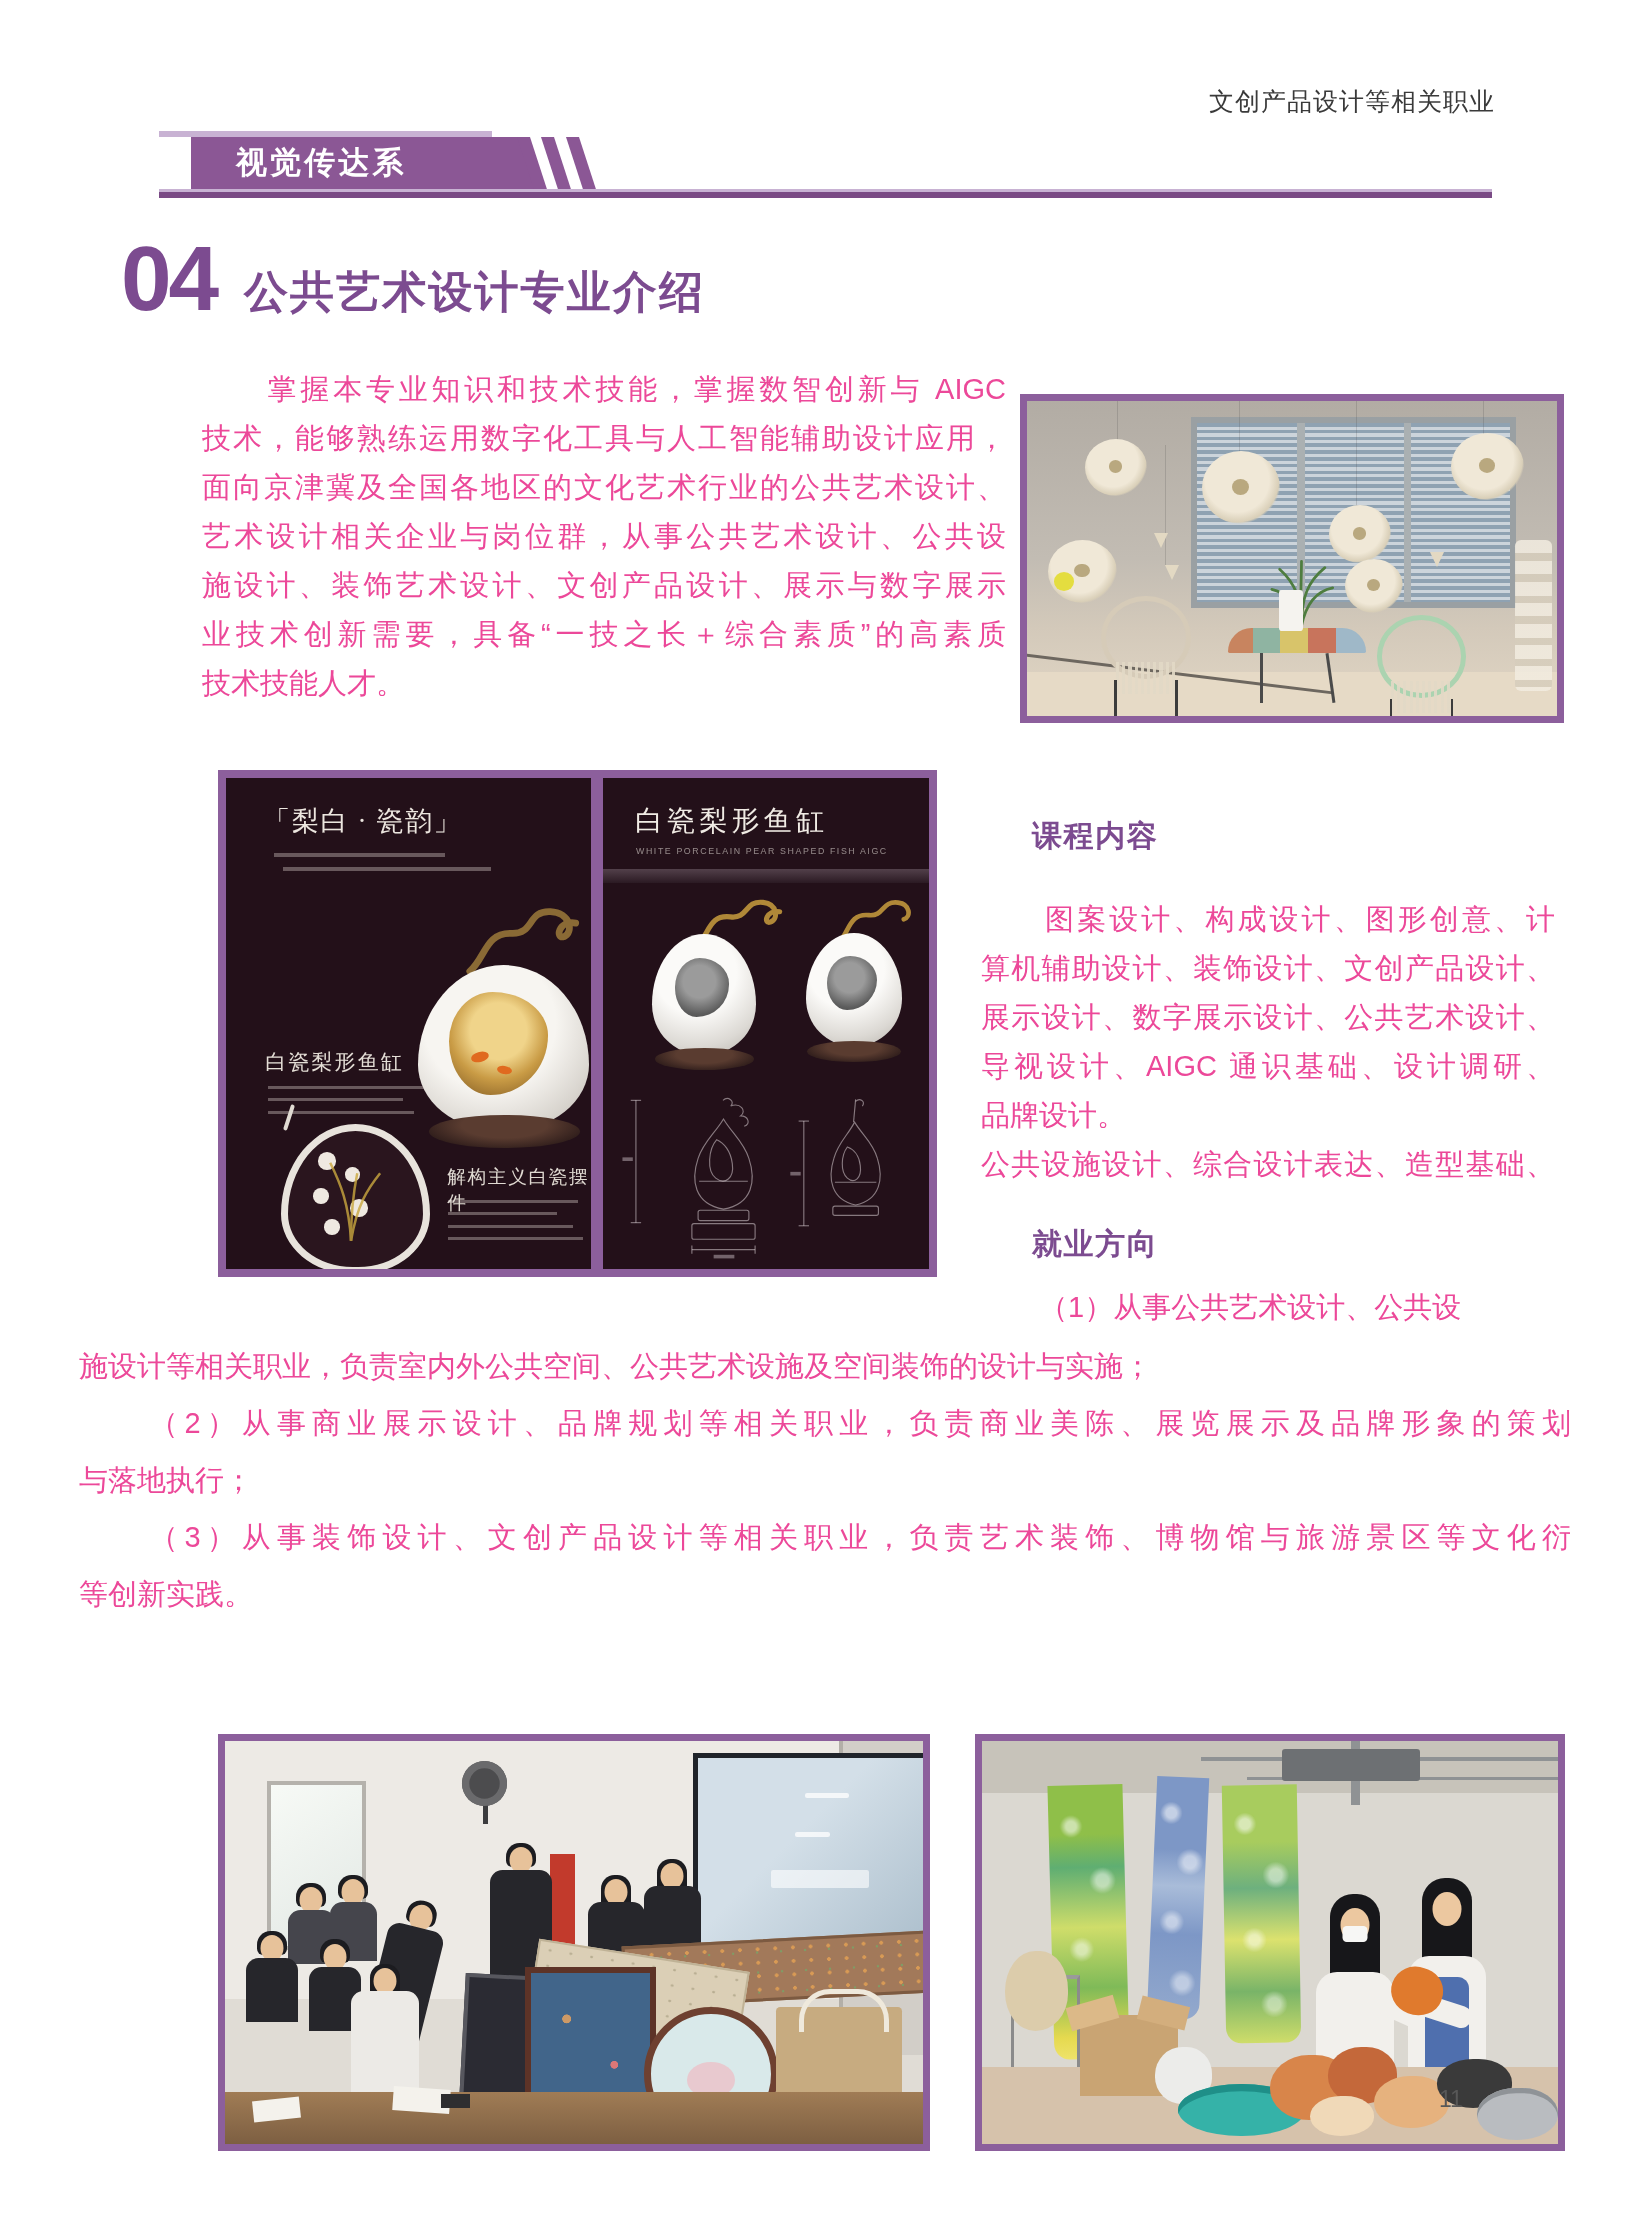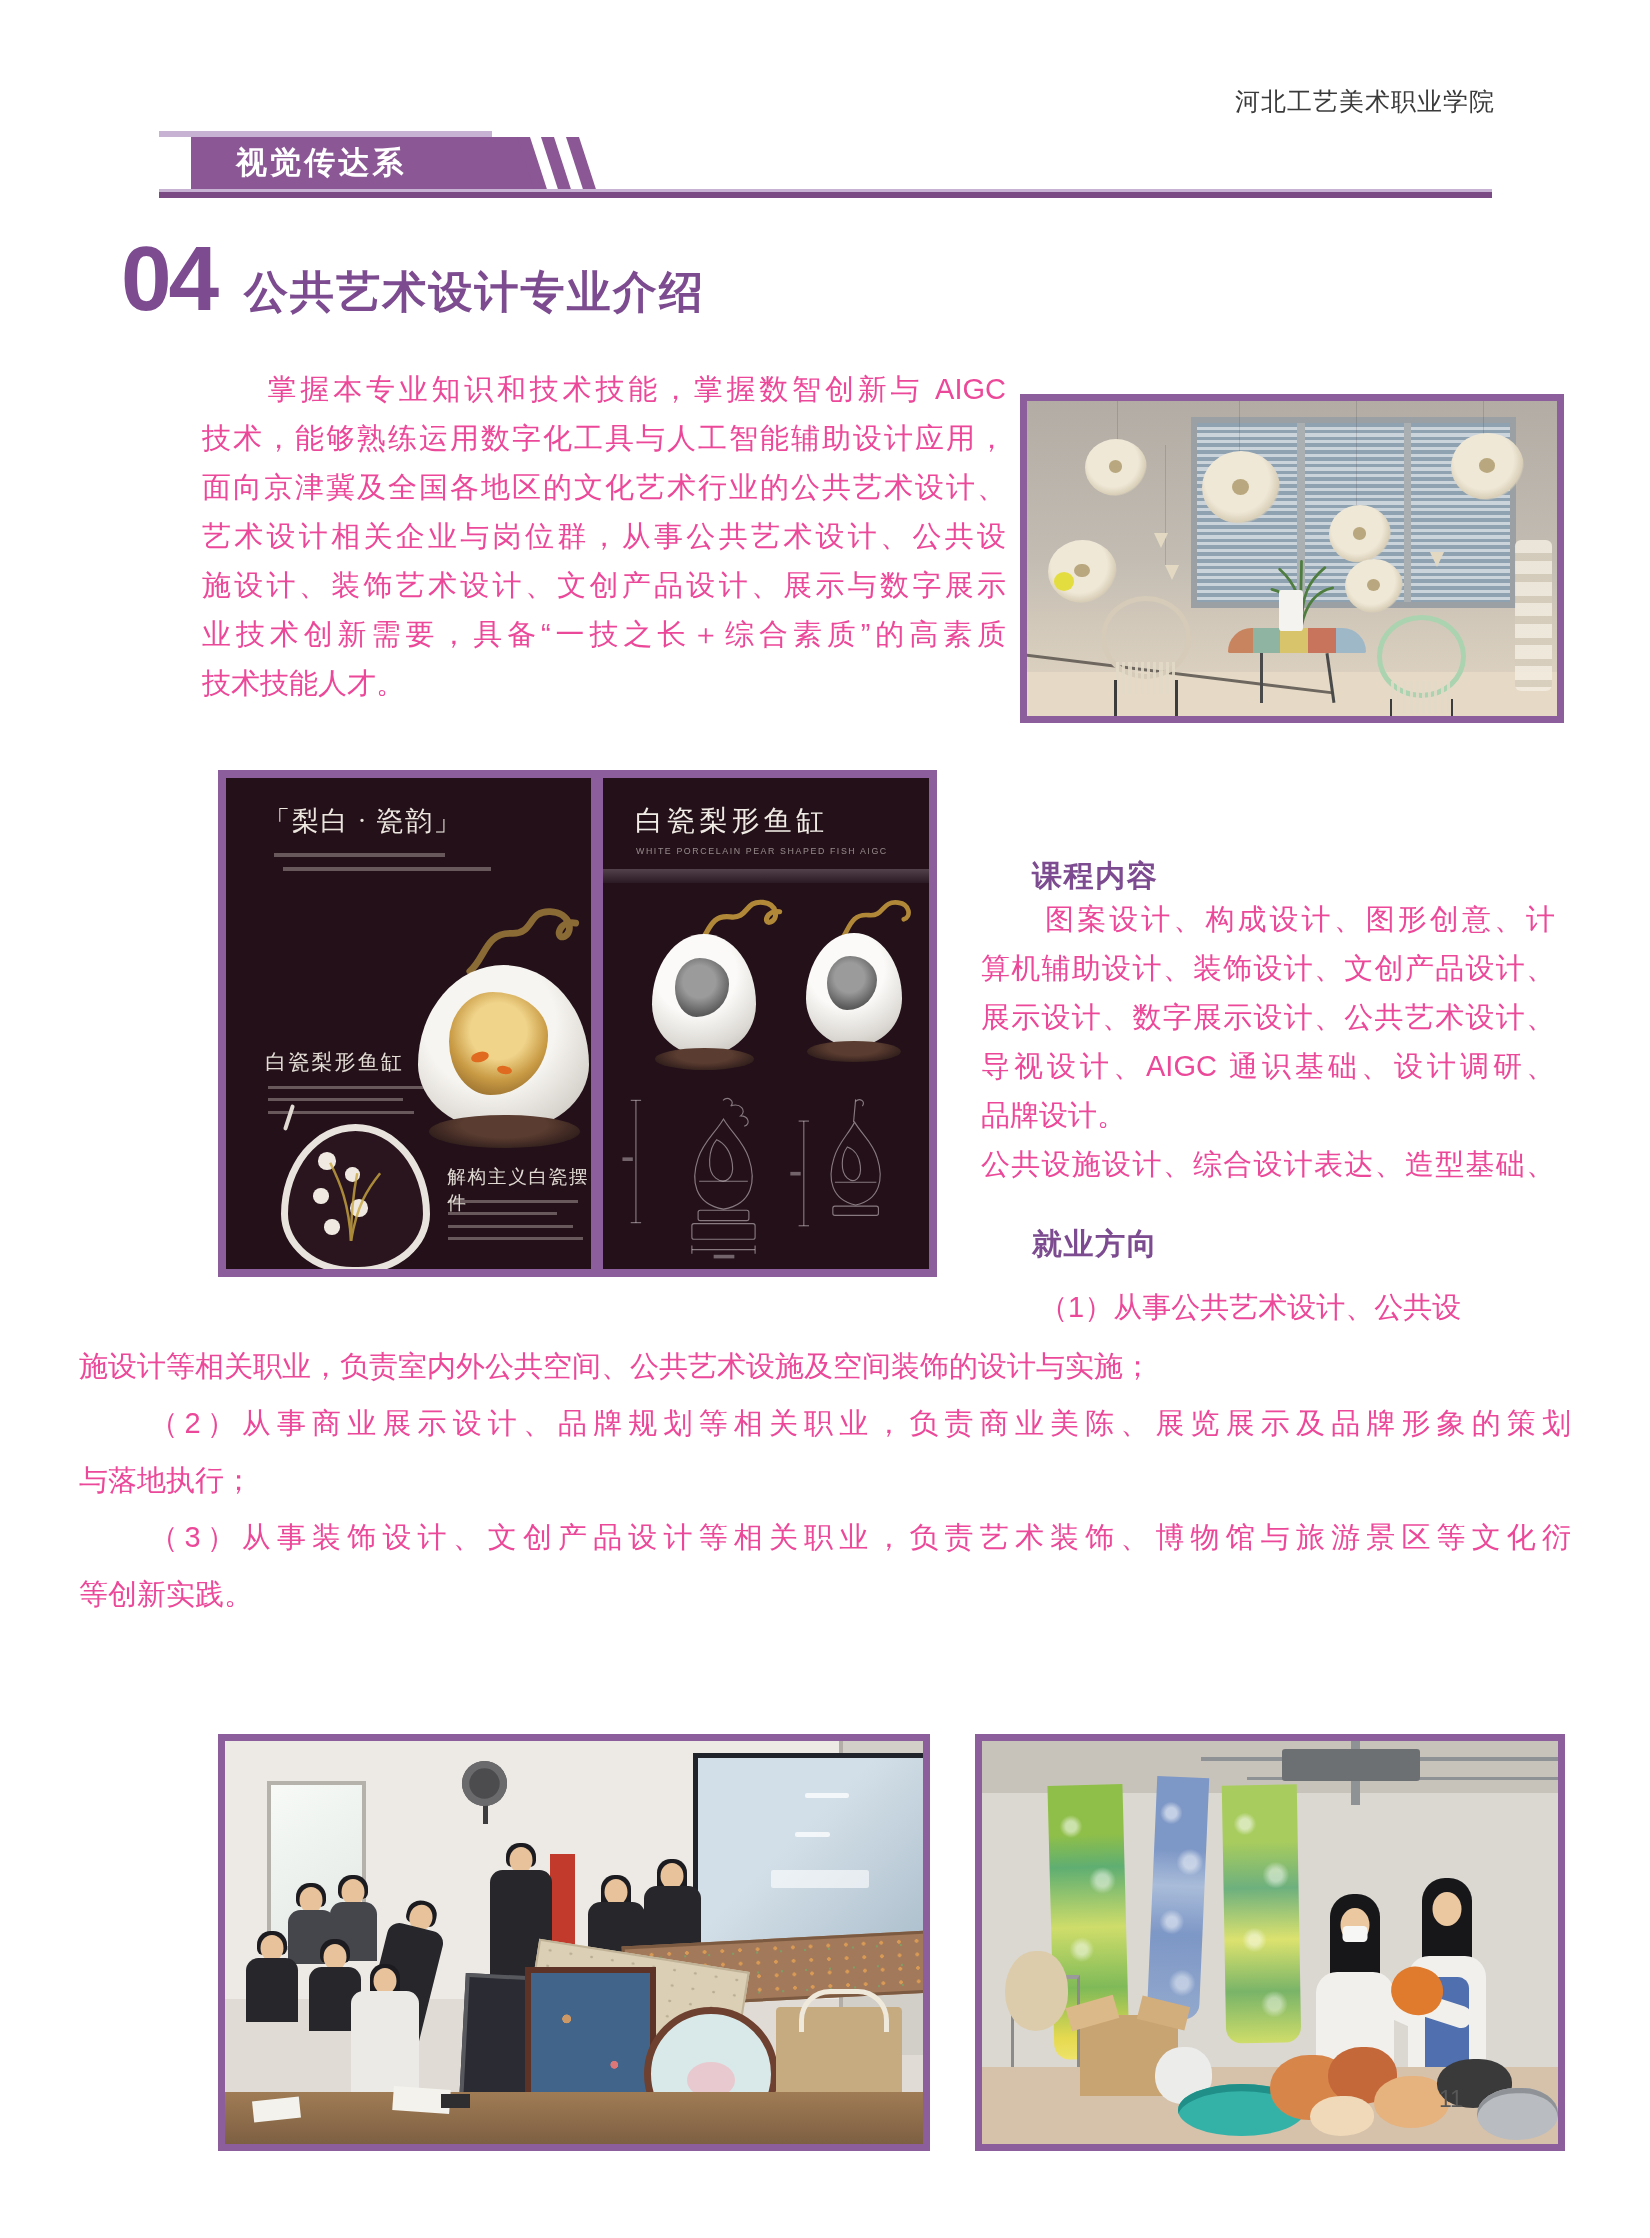--- a/index.html
+++ b/index.html
@@ -25,21 +25,21 @@
   .sec-num{position:absolute;left:121px;top:233px;font-size:91px;font-weight:800;line-height:1;
            letter-spacing:-3.1px;color:#7c4b90;}
   .sec-title{position:absolute;left:244px;top:263px;font-size:44px;font-weight:700;color:#7c4b90;letter-spacing:2.1px;}
 
   
   .txt{font-size:29px;color:#ec4899;}
   .line{white-space:normal;line-height:49px;}
   .fill{text-align:justify;text-align-last:justify;}
   .intro{position:absolute;left:202px;top:365px;width:804px;}
   .course-head,.jobs-head{position:absolute;font-size:30px;font-weight:700;color:#7c4b90;letter-spacing:1.6px;}
-  .course-head{left:1032px;top:856px;}
+  .course-head{left:1032px;top:816px;}
   .jobs-head{left:1032px;top:1224px;}
   .course{position:absolute;left:981px;top:895px;width:574px;}
   .course .line{line-height:49px;}
   .jobs-lead{position:absolute;left:981px;top:1283px;width:574px;}
   .jobs{position:absolute;left:79px;top:1338px;width:1492px;}
   .jobs .line{line-height:57px;}
 
   
   .pframe{position:absolute;border:7.3px solid #8c5f9c;overflow:hidden;background:#cfc9c0;}
 
@@ -163,21 +163,21 @@
   .apron{position:absolute;left:22%;top:99px;width:56%;bottom:0;background:#4f6fae;border-radius:11.4px 11.4px 0 0;}
   .arm{position:absolute;background:#f2f0ec;border-radius:10.4px;}
 
   .pagenum{position:absolute;left:1439px;top:2086px;font-size:23px;color:#585858;}
 </style>
 </head>
 <body>
 
 <div class="page">
 
-  <div class="school">河北工艺美术职业学院</div>
+  <div class="school">文创产品设计等相关职业</div>
 
   <div class="banner-topstrip"></div>
   <div class="banner-body">
     <div class="banner-label">视觉传达系</div>
   </div>
   <div class="stripe" style="left:517px"></div>
   <div class="stripe" style="left:541px"></div>
   <div class="stripe" style="left:566px"></div>
   <div class="rule-light"></div>
   <div class="rule-dark"></div>

